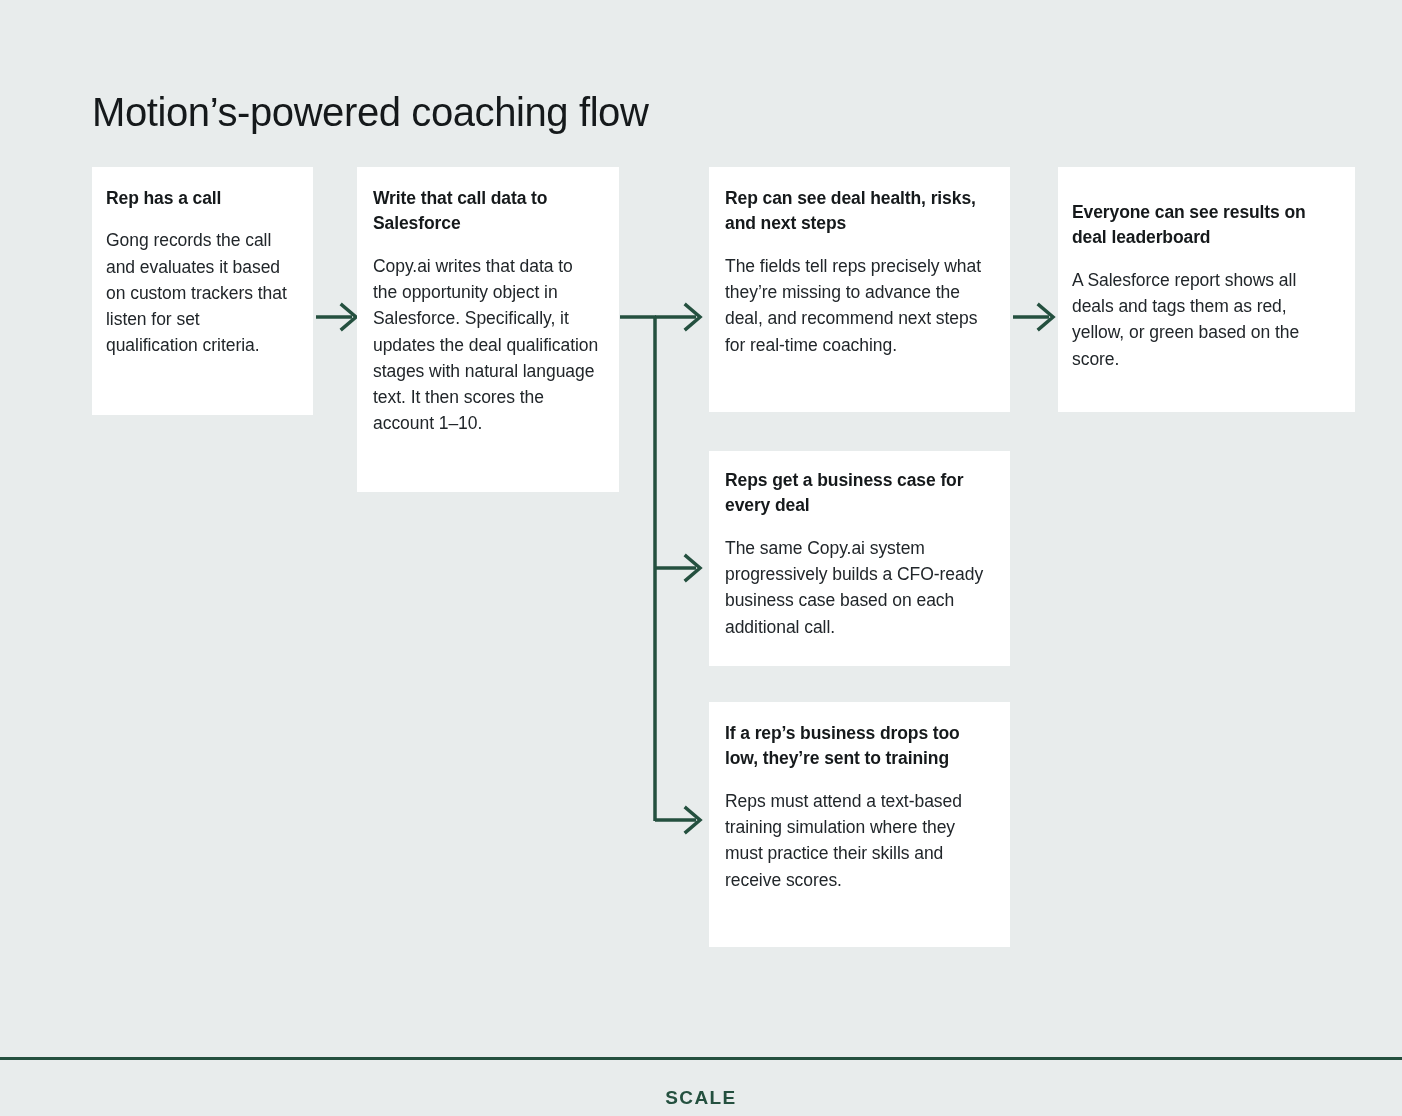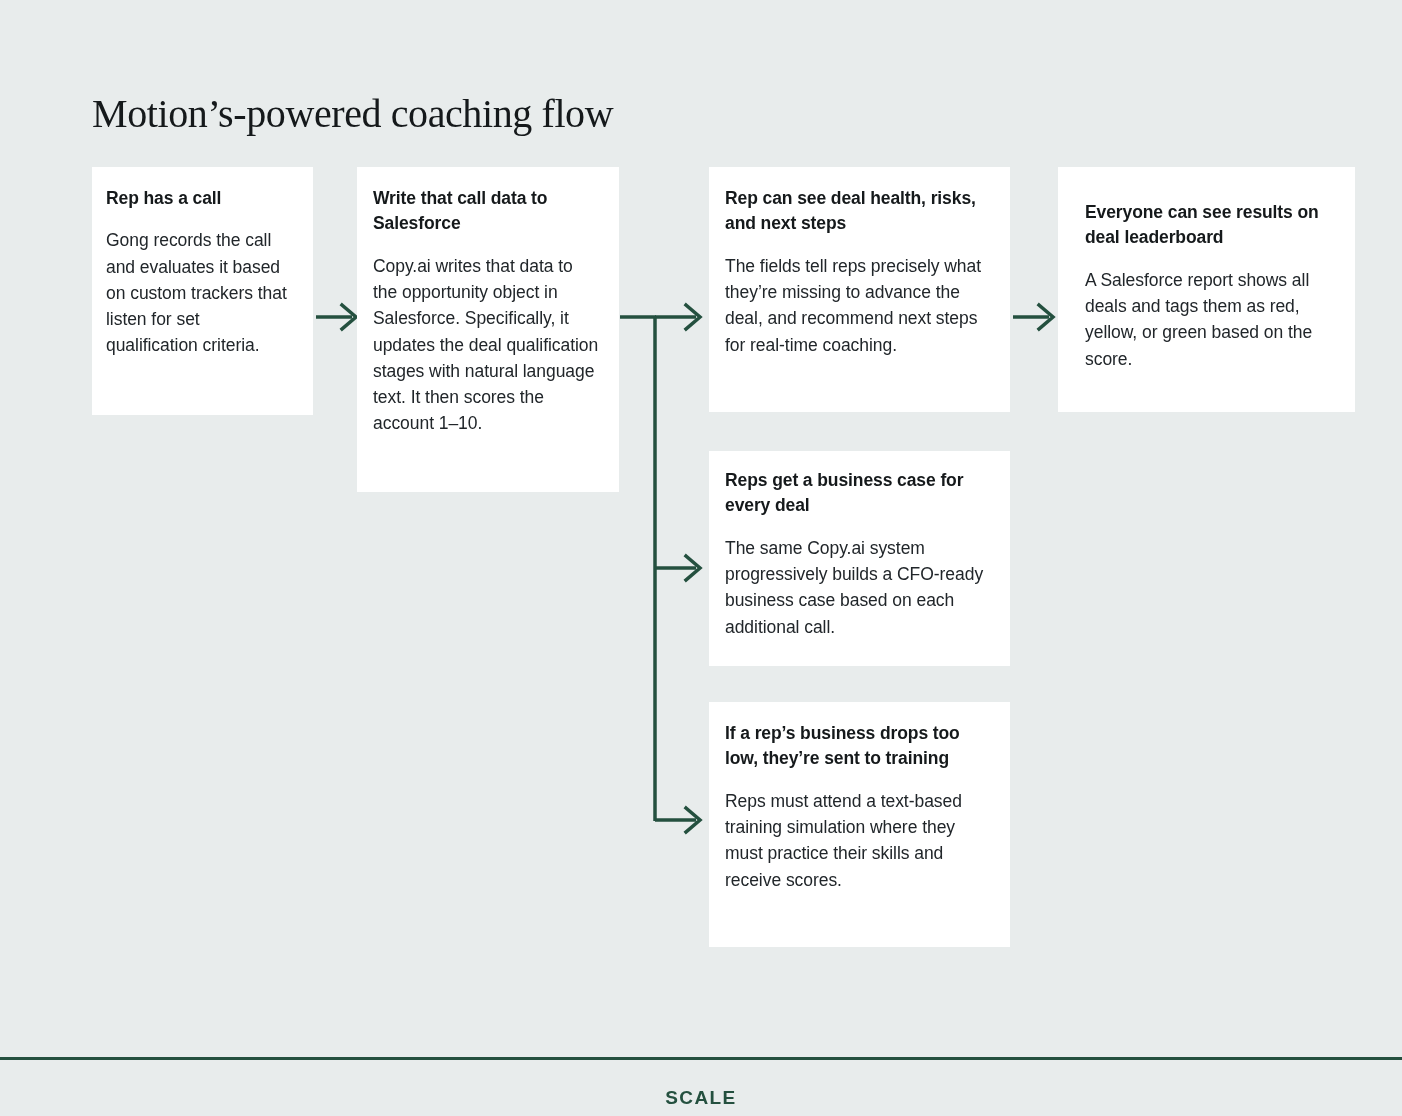--- a/index.html
+++ b/index.html
@@ -24,21 +24,20 @@
   
   .page-title {
     position: absolute;
     left: 92px;
     top: 63px;
     font-size: 40px;
     font-weight: 500;
     letter-spacing: -0.4px;
     color: #15191b;
     white-space: nowrap;
-    font-family: Liberation Serif, serif;
   }
 
   
   .card {
     position: absolute;
     background: #ffffff;
     box-sizing: border-box;
   }
   .card-title {
     font-size: 17.5px;
@@ -55,21 +54,21 @@
     color: #21262a;
     letter-spacing: -0.05px;
     margin: 0;
   }
   .card-title + .card-body { margin-top: 16px; }
 
   
   #card-1 { left: 92px;   top: 167px; width: 221px; height: 248px; padding: 19px 24px 0 14px; }
   #card-2 { left: 357px;  top: 167px; width: 262px; height: 325px; padding: 19px 20px 0 16px; }
   #card-3 { left: 709px;  top: 167px; width: 301px; height: 245px; padding: 19px 22px 0 16px; }
-  #card-4 { left: 1058px; top: 167px; width: 297px; height: 245px; padding: 33px 18px 0 27px; }
+  #card-4 { left: 1058px; top: 167px; width: 297px; height: 245px; padding: 33px 18px 0 14px; }
   #card-5 { left: 709px;  top: 451px; width: 301px; height: 215px; padding: 17px 22px 13px 16px; }
   #card-6 { left: 709px;  top: 702px; width: 301px; height: 245px; padding: 19px 18px 9px 16px; }
   .arrow-svg {
     position: absolute;
     overflow: visible;
   }
 
   
   #arrow-1 { left: 316px; top: 300px; width: 44px; height: 34px; }
   

